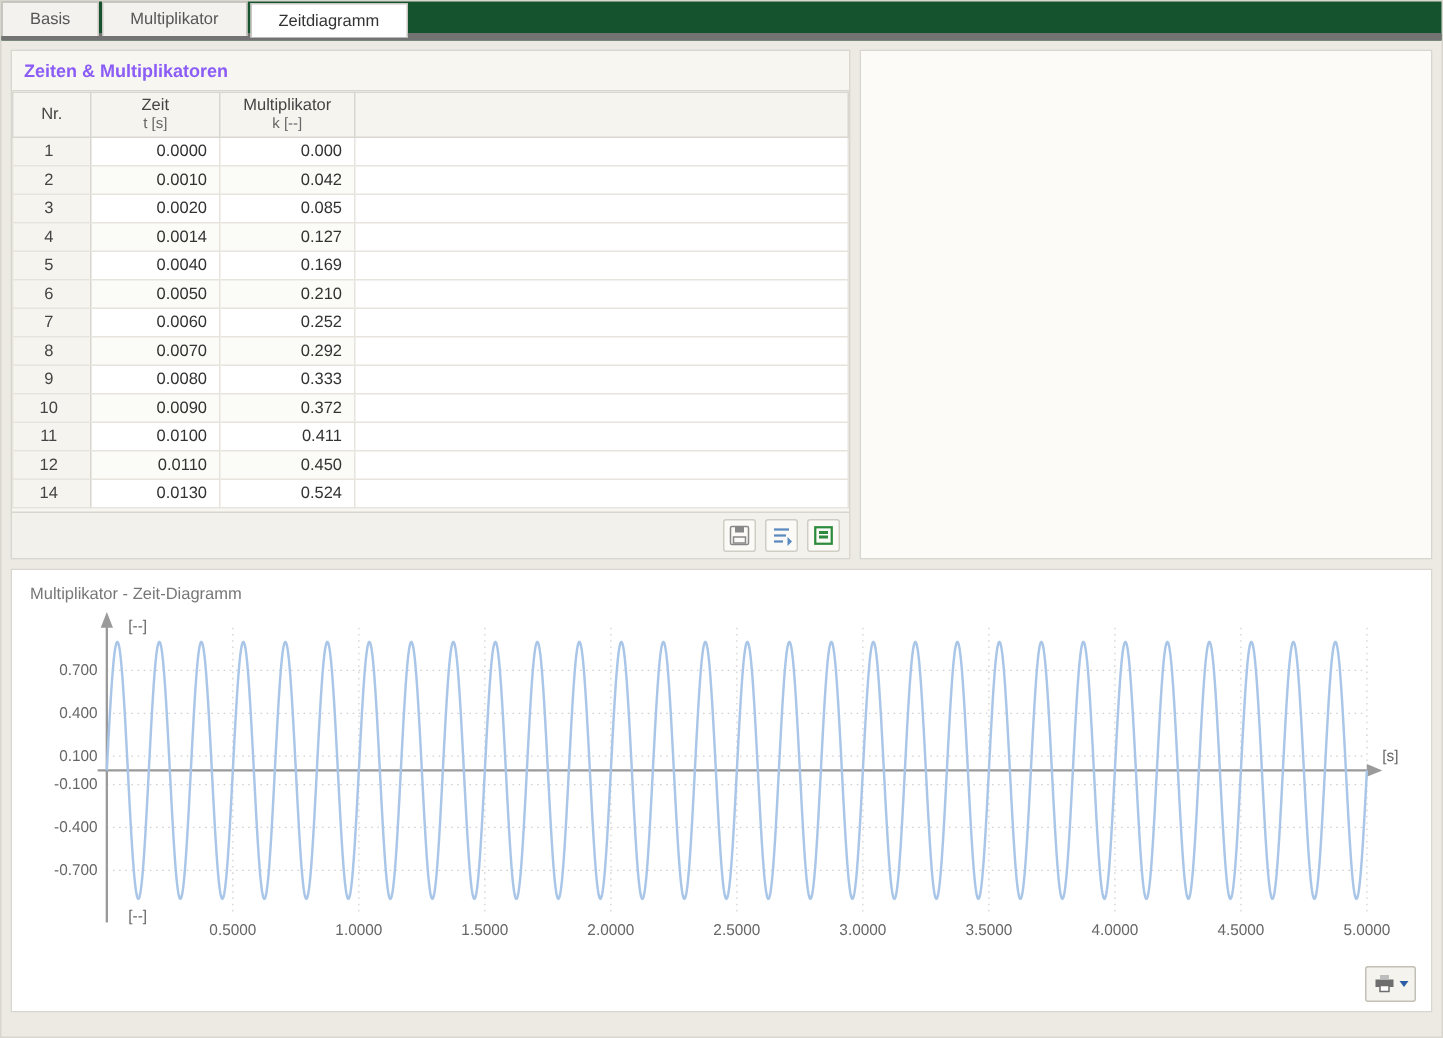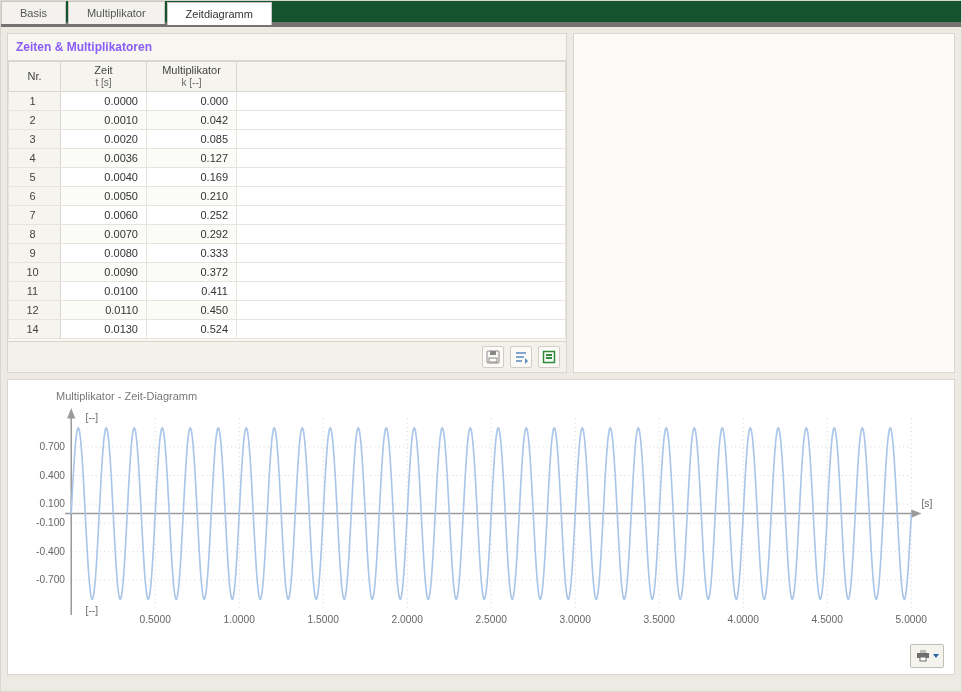--- a/index.html
+++ b/index.html
@@ -37,21 +37,21 @@
 
   
   .mini-toolbar { display:flex; justify-content:flex-end; align-items:center; gap:6px;
                   padding:4px 6px; border-top:1px solid #d8d6cf; background:#f2f1ec; }
   .tbtn { width:22px; height:22px; display:flex; align-items:center; justify-content:center;
           border:1px solid #cfcdc4; background:#fbfaf6; border-radius:2px; cursor:pointer; }
 
   
   .chart-panel { margin:0 6px 6px 6px; background:#ffffff; border:1px solid #d8d6cf;
                  height:296px; padding:10px 12px 8px 12px; position:relative; }
-  .chart-title { color:#777; font-size:11px; margin-bottom:6px;margin-left:36px; }
+  .chart-title { color:#777; font-size:11px; margin-bottom:6px; }
   .chart-svg { width:100%; height:230px; display:block; }
   .print-btn { position:absolute; right:10px; bottom:6px; height:24px; width:34px;
                border:1px solid #c1bfb6; background:#f4f3ee; border-radius:2px;
                display:flex; align-items:center; justify-content:center; gap:3px; cursor:pointer; }
   .dd-caret { width:0; height:0; border-left:3px solid transparent; border-right:3px solid transparent;
               border-top:4px solid #2b5ea7; }
 
   .axis-label { font-size:10px; fill:#666; }
   .tick-label { font-size:10px; fill:#666; }
 </style>
@@ -109,21 +109,21 @@
                 <td></td>
               </tr>
               <tr>
                 <td class="rownum">3</td>
                 <td class="val">0.0020</td>
                 <td class="val">0.085</td>
                 <td></td>
               </tr>
               <tr>
                 <td class="rownum">4</td>
-                <td class="val">0.0036</td>
+                <td class="val">0.0014</td>
                 <td class="val">0.127</td>
                 <td></td>
               </tr>
               <tr>
                 <td class="rownum">5</td>
                 <td class="val">0.0040</td>
                 <td class="val">0.169</td>
                 <td></td>
               </tr>
               <tr>

